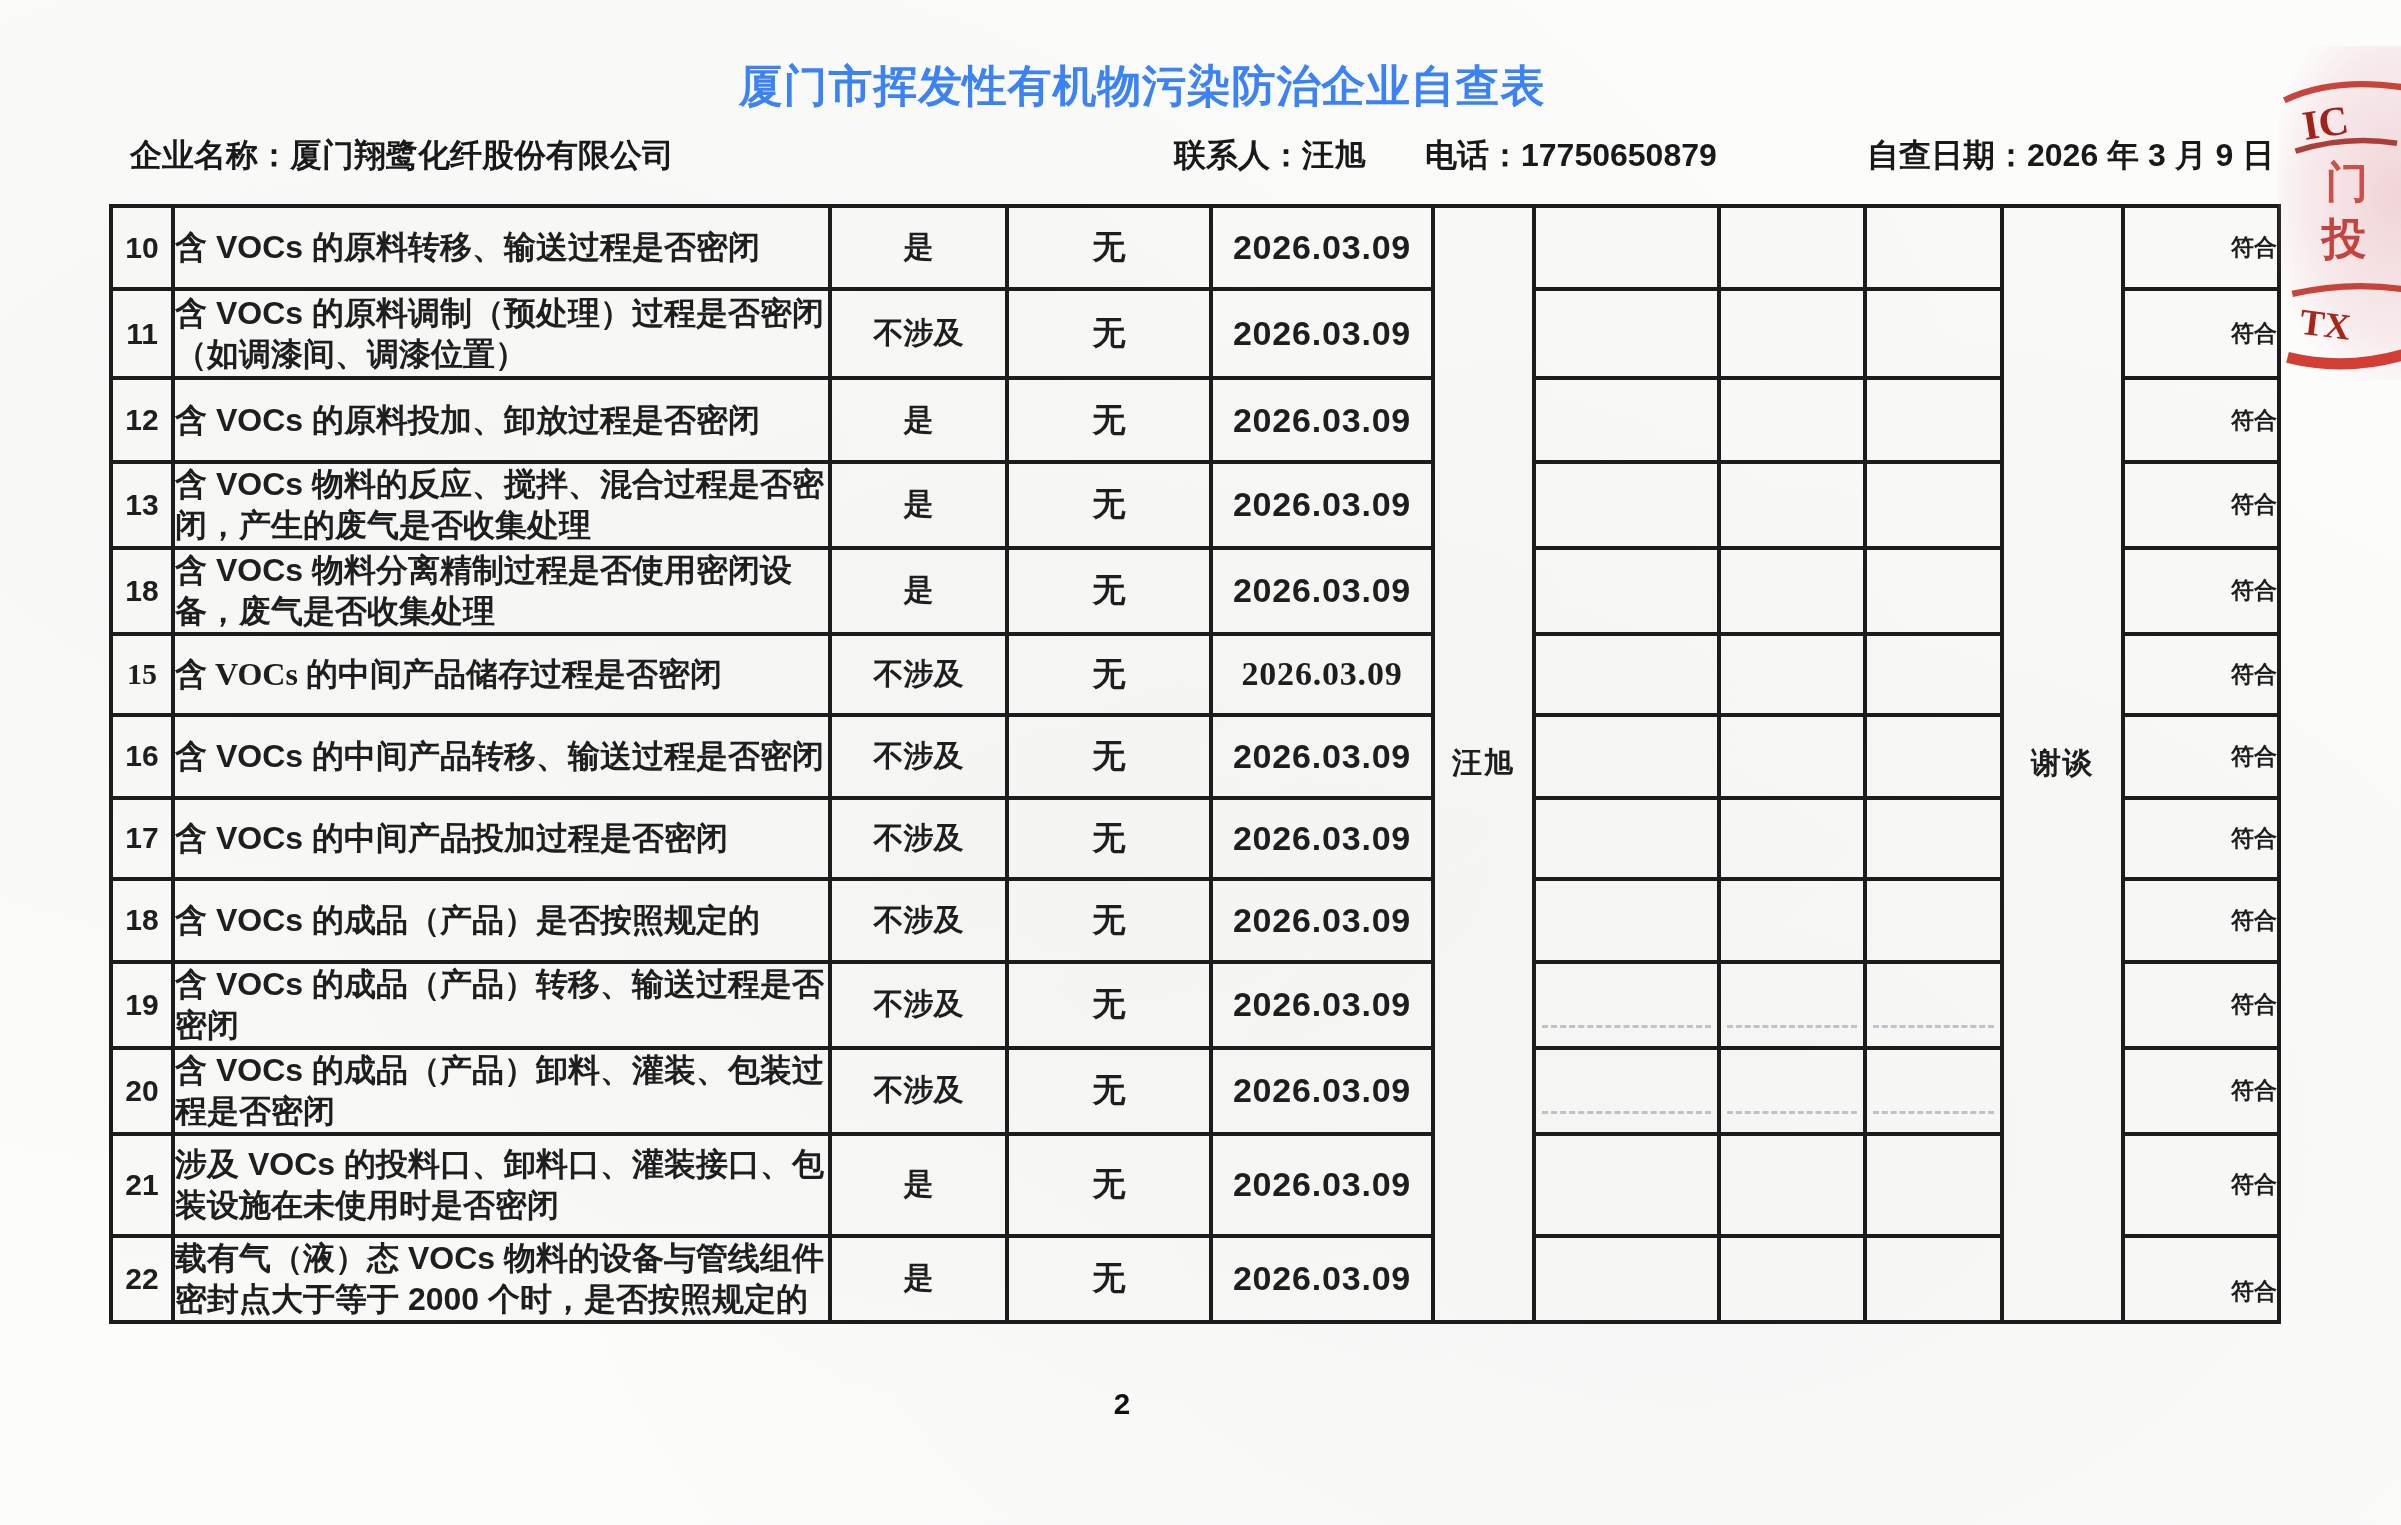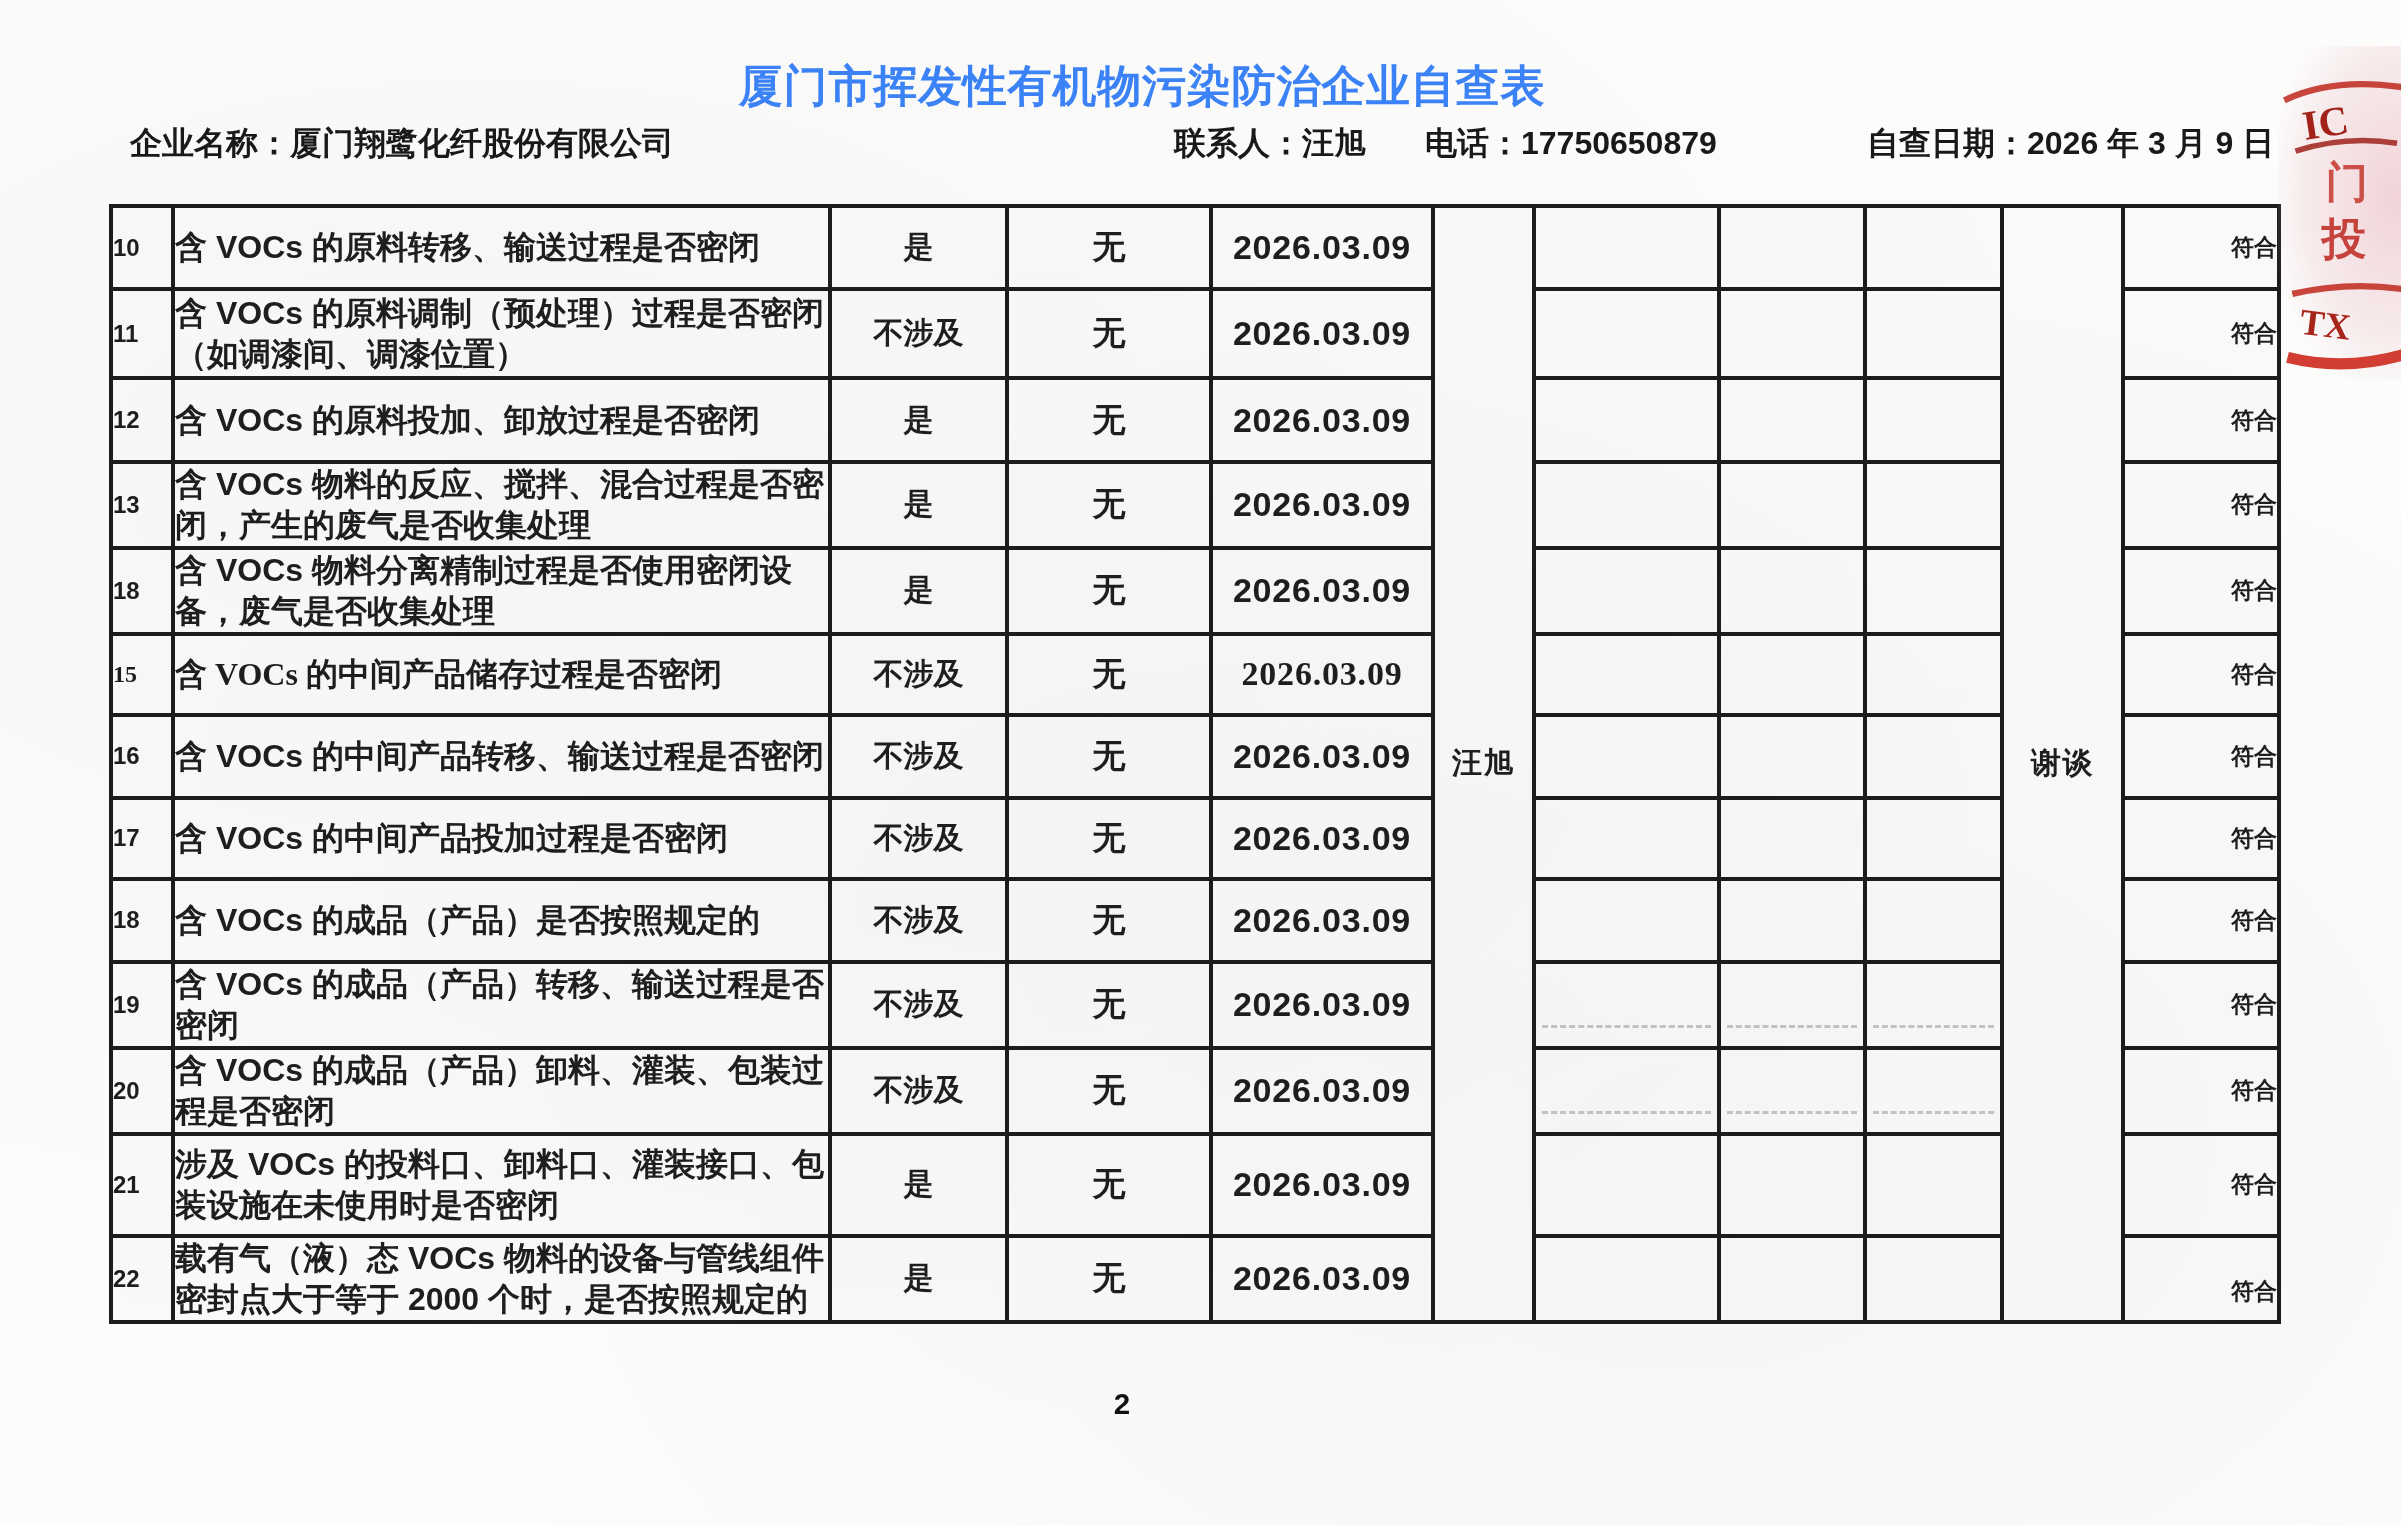--- a/index.html
+++ b/index.html
@@ -16,41 +16,41 @@
     background:
       radial-gradient(ellipse at 20% 30%, rgba(120,120,130,0.04), transparent 60%),
       radial-gradient(ellipse at 70% 75%, rgba(120,120,130,0.05), transparent 55%),
       radial-gradient(ellipse at 45% 55%, rgba(150,150,160,0.04), transparent 50%);
   }
   .title{
     position:absolute;left:700px;top:57px;width:884px;
     font-size:44px;font-weight:700;text-align:center;
     letter-spacing:0.8px;white-space:nowrap;color:#3b82f6;
   }
-  .hdr{position:absolute;left:0;top:122px;width:100%;height:48px;font-weight:700;}
+  .hdr{position:absolute;left:0;top:134px;width:100%;height:48px;font-weight:700;}
   .hdr span{position:absolute;font-size:32px;white-space:nowrap;color:#191919;}
   .h-company{left:130px;}
   .h-industry{left:744px;}
   .h-contact{left:1174px;}
   .h-phone{left:1425px;}
   .h-date{left:1867px;}
 
   table.sheet{
     position:absolute;left:109px;top:204px;width:2167px;
     border-collapse:collapse;table-layout:fixed;
     border:4.8px solid #1a1a1a;
   }
   table.sheet td{
     border:4px solid #1c1c1c;
     vertical-align:middle;
     font-weight:700;color:#1e1e1e;
     background:rgba(246,246,244,0.5);
     padding:0;
   }
-  td.c-no{font-size:24px;}
+  td.c-no{text-align:center;font-size:30px;}
   td.c-q{font-size:32px;line-height:1.28;padding:4.8px 8px 4.8px 12.7px;text-align:left;}
   td.c-a{text-align:center;font-size:30px;}
   td.c-n{text-align:center;font-size:33px;}
   td.c-d{text-align:center;font-size:34px;letter-spacing:0.8px;white-space:nowrap;}
   td.c-sig{text-align:center;font-size:30px;letter-spacing:1.6px;}
   td.c-e{position:relative;}
   td.c-e.dash::after{
     content:"";position:absolute;left:6.4px;right:6.4px;bottom:17.5px;
     border-top:3.2px dashed rgba(150,150,160,0.55);
   }

